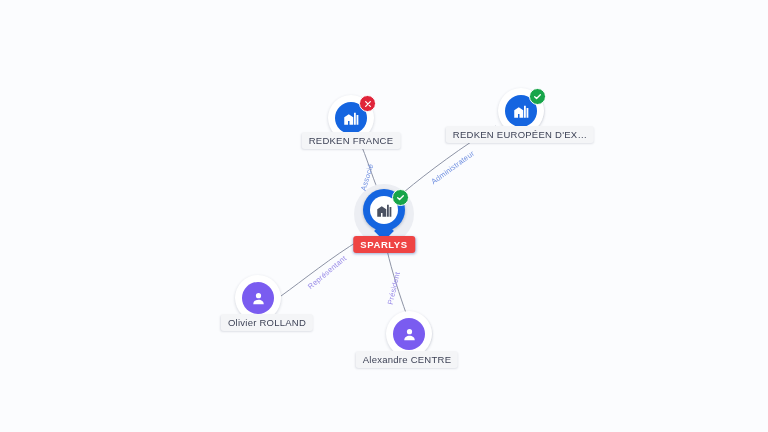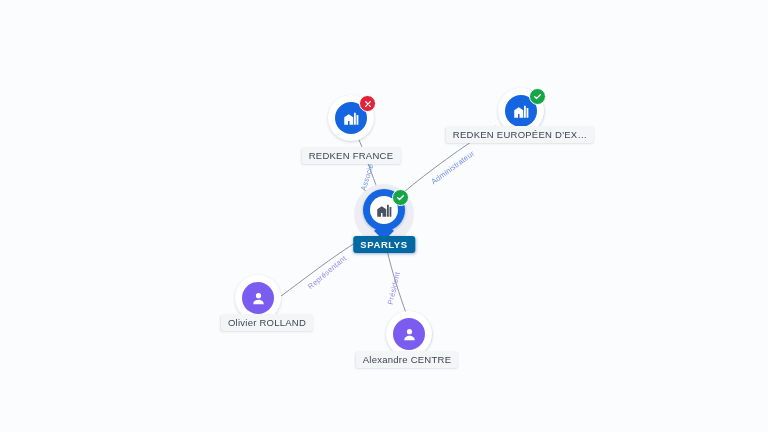--- a/index.html
+++ b/index.html
@@ -142,21 +142,21 @@
     background: #f4f5f7;
     color: #3d4256;
     font-size: 9.5px;
     letter-spacing: 0.25px;
     padding: 3px 7px;
     border-radius: 3px;
     box-shadow: 0 1px 2px rgba(40,50,80,0.13);
     cursor: pointer;
   }
   .node-label.selected {
-    background: #0369a1;
+    background: #ef4444;
     color: #ffffff;
     font-weight: bold;
     letter-spacing: 0.6px;
     box-shadow: 0 1px 3px rgba(20,60,150,0.40);
   }
 
   
   .edge-label {
     position: absolute;
     white-space: nowrap;
@@ -208,21 +208,21 @@
               <rect x="19.4" y="8" width="2.4" height="13" fill="#ffffff"></rect>
             </svg>
           </div>
         </div>
         <div class="badge closed badge-pos-disc">
           <svg width="8" height="8" viewBox="0 0 24 24" aria-hidden="true">
             <path d="M5 5l14 14M19 5L5 19" fill="none" stroke="#ffffff" stroke-width="3.8" stroke-linecap="round"></path>
           </svg>
         </div>
       </div>
-      <div class="node-label" style="left: 351px; top: 132px; margin-top: 15px;">REDKEN FRANCE</div>
+      <div class="node-label" style="left: 351px; top: 132px;">REDKEN FRANCE</div>
       <div class="node" style="left: 521px; top: 111px;">
         <div class="stack s1"></div>
         <div class="stack s2"></div>
         <div class="stack s3"></div>
         <div class="disc">
           <div class="glyph-circle company">
             <svg width="18" height="18" viewBox="0 0 24 24" aria-hidden="true">
               <path fill="#ffffff" d="M3 21V11l6-4 6 4v10h-5v-5H8v5H3z"></path>
               <rect x="16" y="5" width="2.4" height="16" fill="#ffffff"></rect>
               <rect x="19.4" y="8" width="2.4" height="13" fill="#ffffff"></rect>

